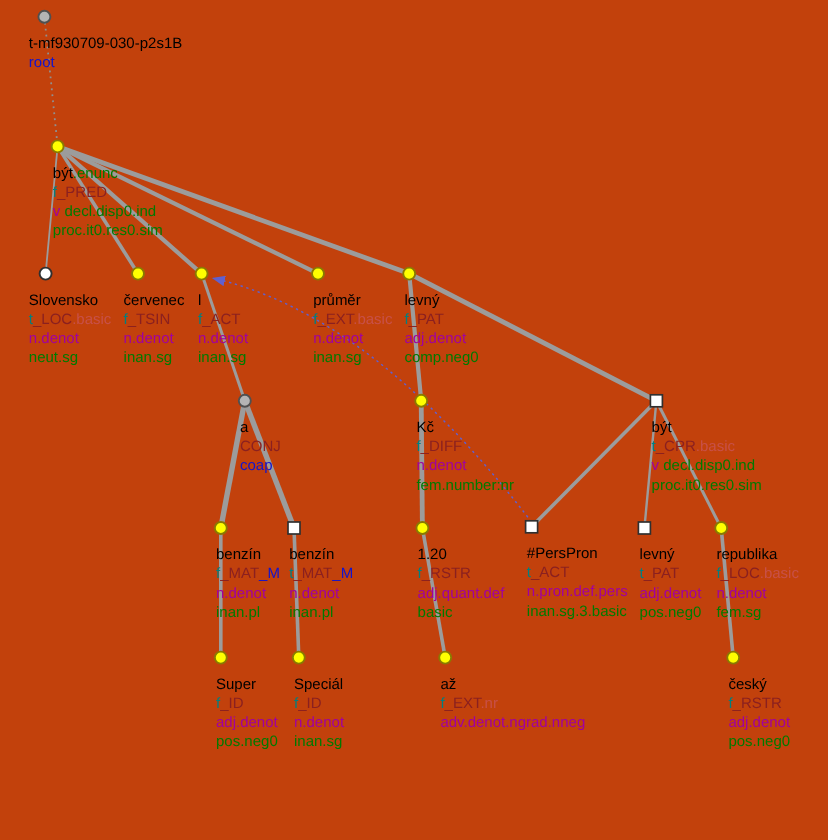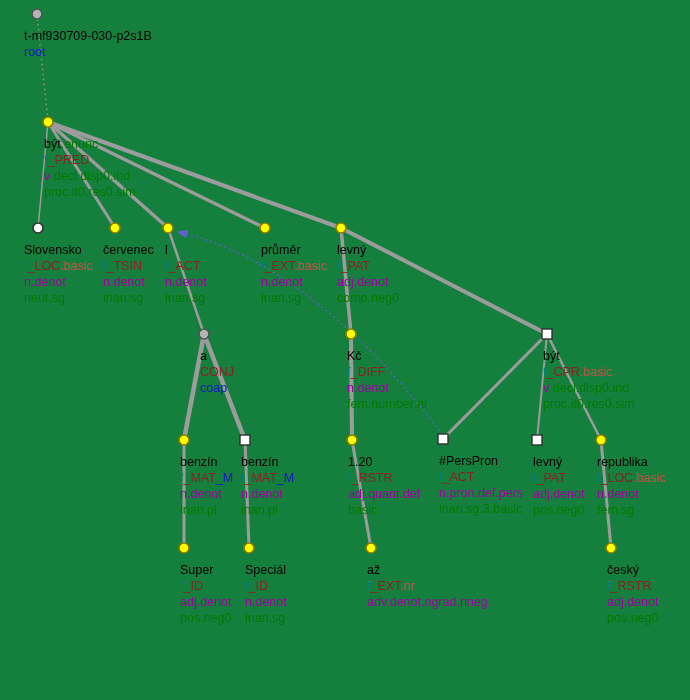--- a/index.html
+++ b/index.html
@@ -1,16 +1,16 @@
 <!DOCTYPE html>
 <html><head>
 <meta charset="utf-8">
 <style>
   html,body{margin:0;padding:0;background:#ffffff;}
-  #stage{position:relative;width:690px;height:700px;background:#15803d;overflow:hidden;
+  #stage{position:relative;width:690px;height:700px;background:#c2410c;overflow:hidden;
          font-family:"Liberation Sans",sans-serif;}
   svg text{font-family:"Liberation Sans",sans-serif;font-size:12.5px;}
 </style>
 </head>
 <body>
 
 <div id="stage"><svg width="690" height="700" viewBox="0 0 690 700">
       <defs>
         <marker id="corefArrow" markerWidth="11" markerHeight="9" refX="9.5" refY="4.5" orient="auto" markerUnits="userSpaceOnUse">
           <path d="M0,0 L11,4.5 L0,9 z" fill="#6060cf"></path>

